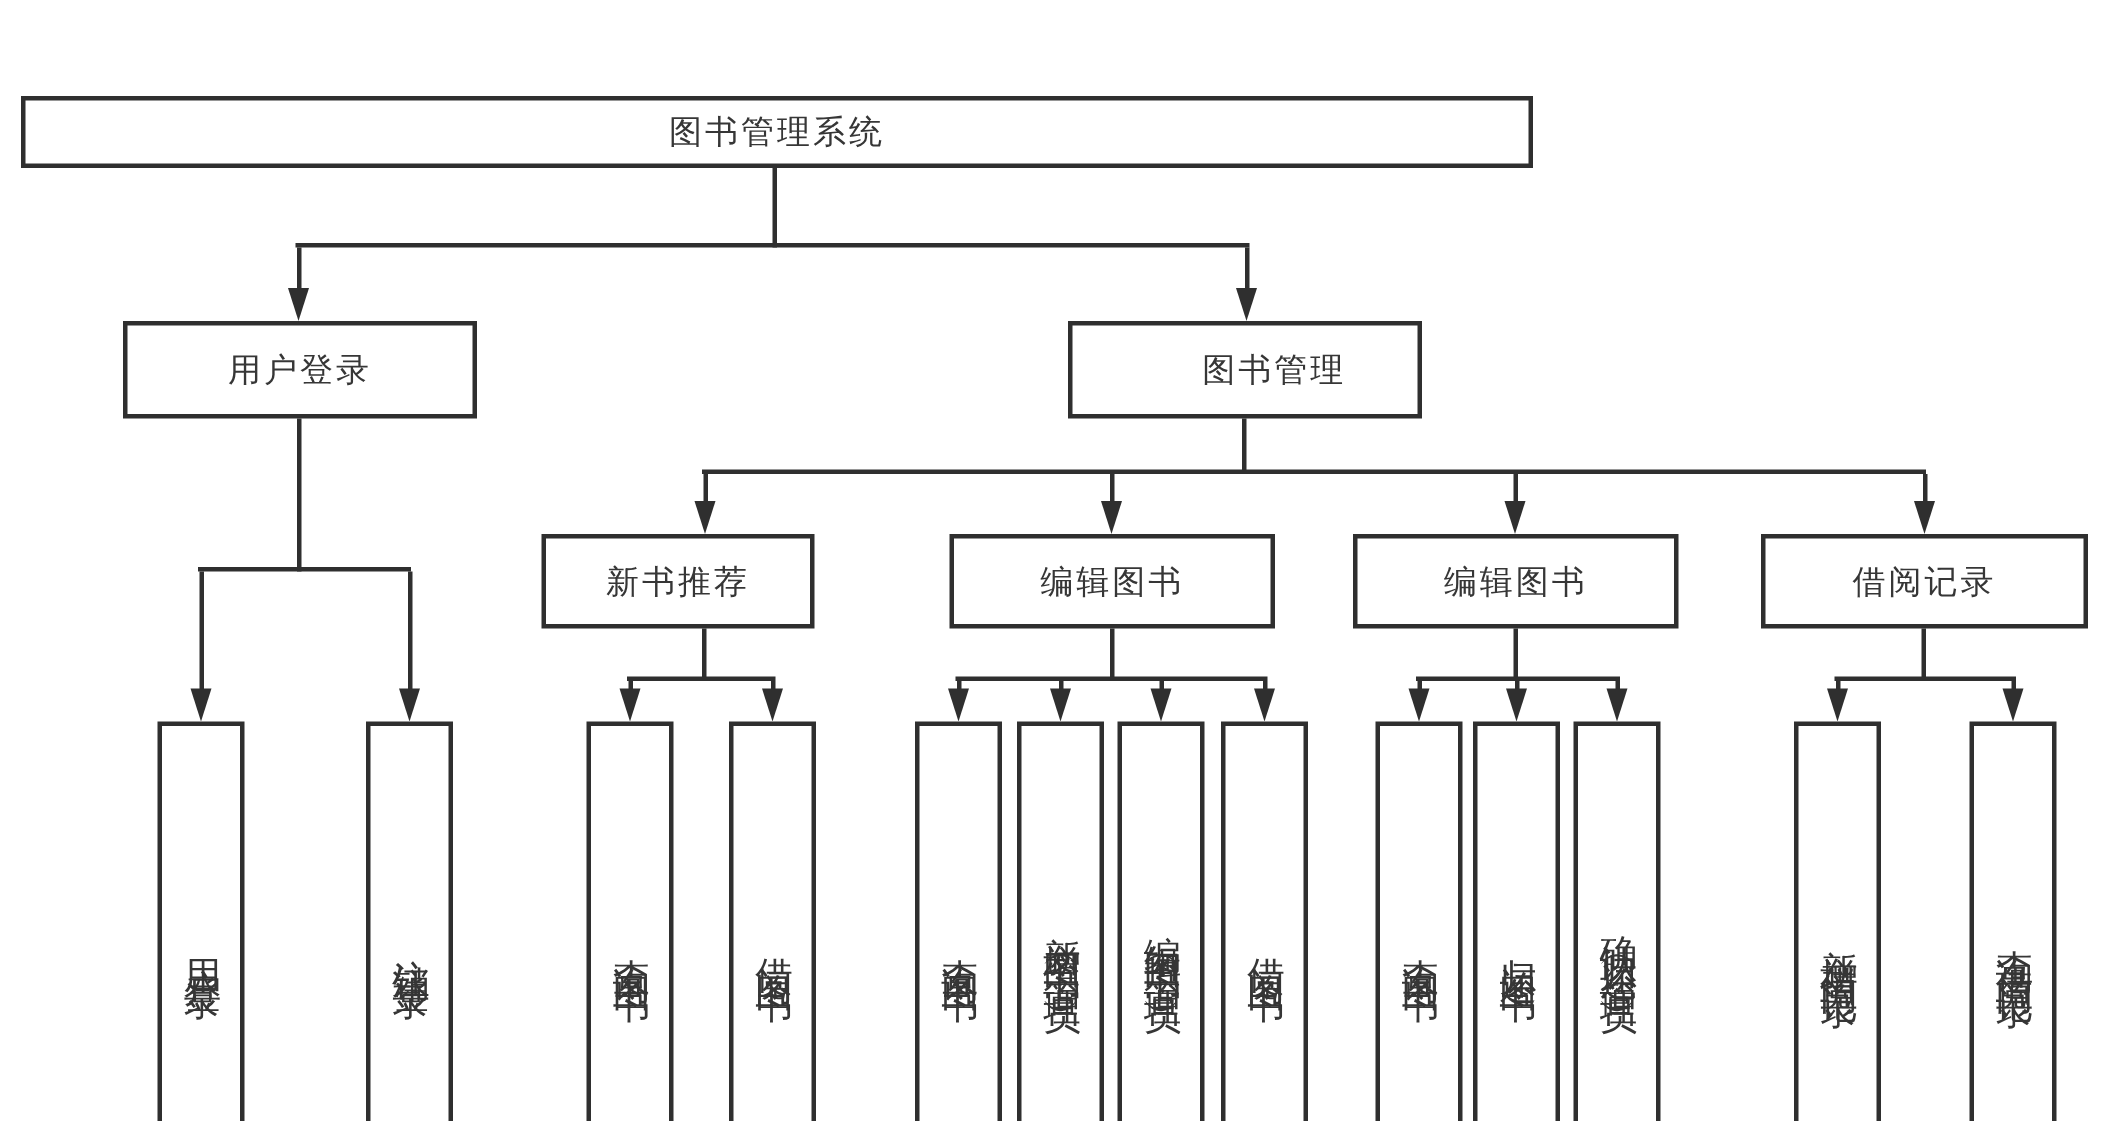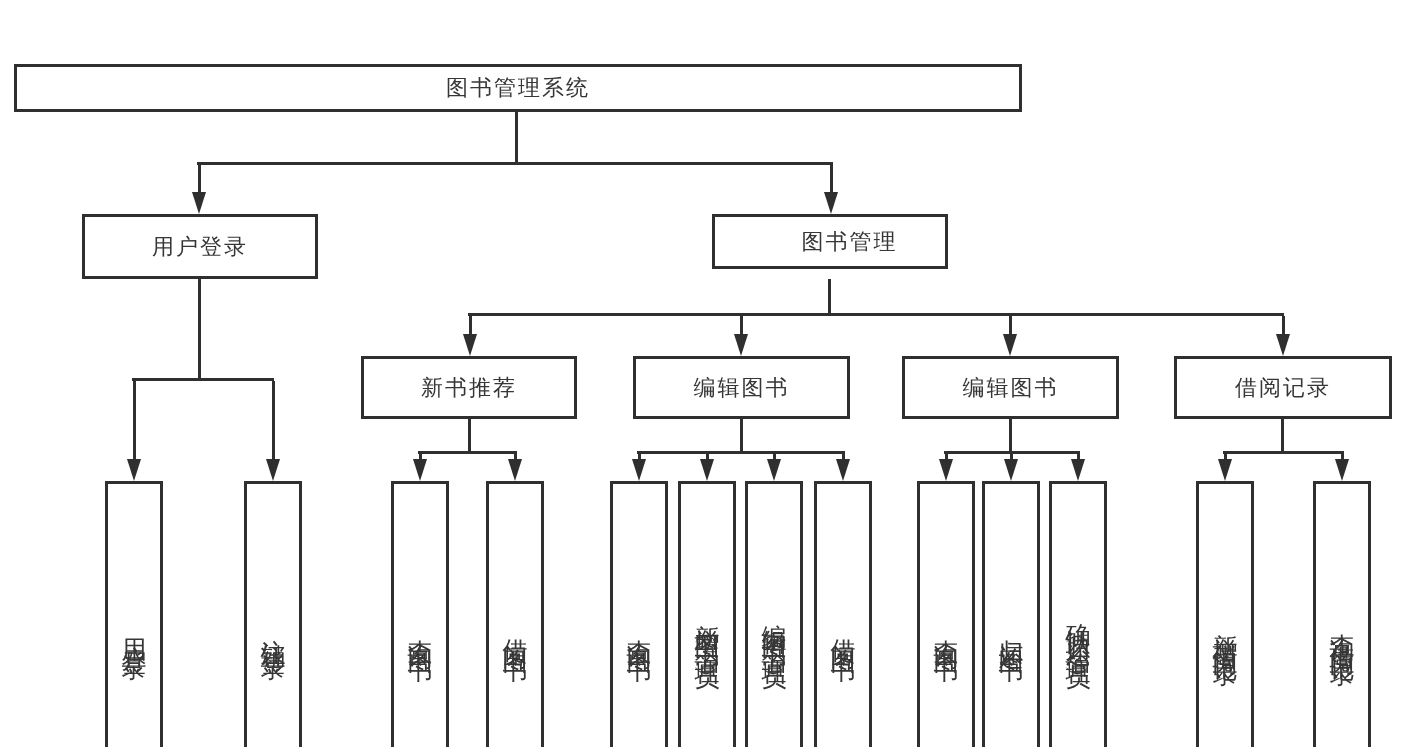--- a/index.html
+++ b/index.html
@@ -57,35 +57,35 @@
 <div id="canvas">
 
   <div class="box" style="left:14px;top:20px;width:1008px;height:48px;">图书管理系统</div>
 
   <div class="vline" style="left:515px;top:68px;height:53px;"></div>
   <div class="hline" style="left:197px;top:118px;width:636px;"></div>
   <div class="arrow" style="left:192px;top:121px;height:49px;"></div>
   <div class="arrow" style="left:824px;top:121px;height:49px;"></div>
 
   <div class="box" style="left:82px;top:170px;width:236px;height:65px;">用户登录</div>
-  <div class="box" style="left:712px;top:170px;width:236px;height:55px;padding-left:39px;">图书管理</div>
+  <div class="box" style="left:712px;top:170px;width:236px;height:65px;padding-left:39px;">图书管理</div>
 
   <div class="vline" style="left:198px;top:235px;height:102px;"></div>
   <div class="hline" style="left:132px;top:334px;width:142px;"></div>
   <div class="arrow" style="left:127px;top:337px;height:100px;"></div>
   <div class="arrow" style="left:266px;top:337px;height:100px;"></div>
 
   <div class="vline" style="left:828px;top:235px;height:37px;"></div>
   <div class="hline" style="left:468px;top:269px;width:816px;"></div>
   <div class="arrow" style="left:463px;top:272px;height:40px;"></div>
   <div class="arrow" style="left:734px;top:272px;height:40px;"></div>
   <div class="arrow" style="left:1003px;top:272px;height:40px;"></div>
   <div class="arrow" style="left:1276px;top:272px;height:40px;"></div>
 
-  <div class="box" style="left:361px;top:312px;width:216px;height:63px;">新书推荐</div>
+  <div class="box" style="left:361px;top:312px;width:182px;height:63px;">新书推荐</div>
   <div class="box" style="left:633px;top:312px;width:217px;height:63px;">编辑图书</div>
   <div class="box" style="left:902px;top:312px;width:217px;height:63px;">编辑图书</div>
   <div class="box" style="left:1174px;top:312px;width:218px;height:63px;">借阅记录</div>
 
   <div class="vline" style="left:468px;top:375px;height:35px;"></div>
   <div class="vline" style="left:740px;top:375px;height:35px;"></div>
   <div class="vline" style="left:1009px;top:375px;height:35px;"></div>
   <div class="vline" style="left:1281px;top:375px;height:35px;"></div>
 
   <div class="hline" style="left:418px;top:407px;width:99px;"></div>

